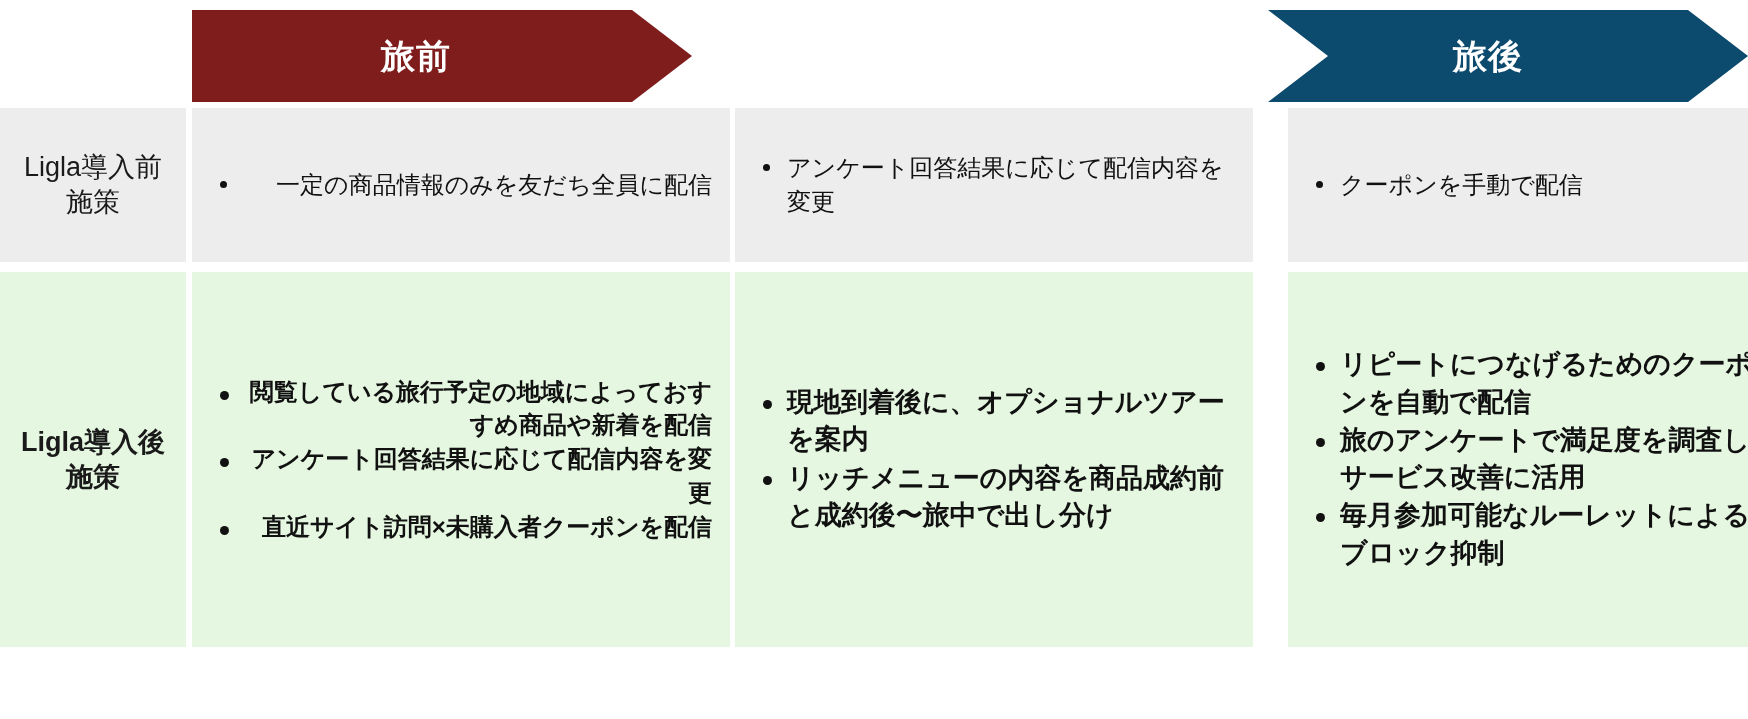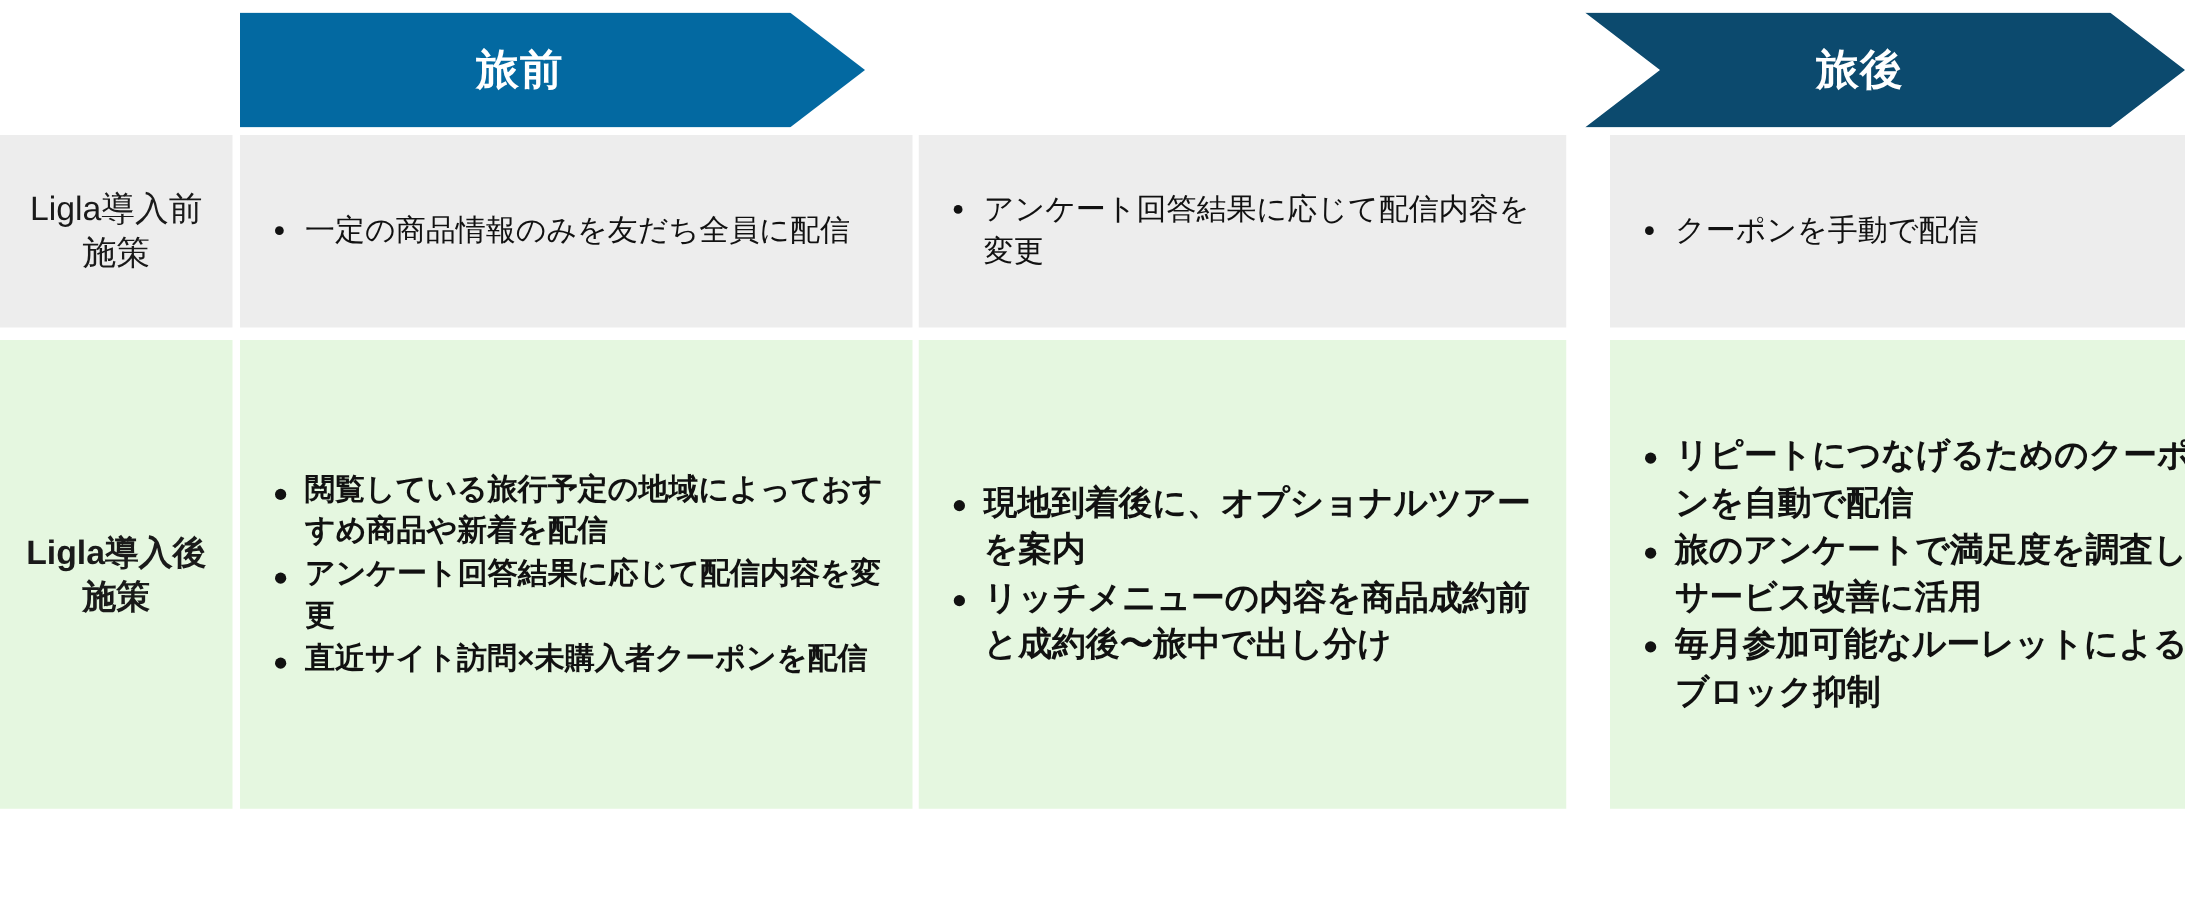--- a/index.html
+++ b/index.html
@@ -45,21 +45,21 @@
     font-size: 34px;
     font-weight: bold;
     letter-spacing: 1px;
     line-height: 1;
     position: relative;
     z-index: 2;
   }
   .arrow-1 {
     left: 192px;
     width: 500px;
-    background: #0369a1;
+    background: #7f1d1d;
     clip-path: polygon(0 0, 440px 0, 500px 50%, 440px 100%, 0 100%);
   }
   .arrow-1 .arrow-label { margin-right: 52px; }
   .arrow-2 {
     left: 733px;
     width: 500px;
     background: #99ABF5;
     clip-path: polygon(0 0, 440px 0, 500px 50%, 440px 100%, 0 100%, 60px 50%);
   }
   .arrow-2 .arrow-label { margin-right: 40px; }
@@ -88,21 +88,21 @@
     display: flex;
     flex-direction: column;
     justify-content: center;
   }
 
   .cell-label {
     left: 0;
     width: 186px;
     text-align: center;
   }
-  .cell-c1 { left: 192px; width: 538px; }
+  .cell-c1 { left: 192px; width: 538px; text-align: right; }
   .cell-c2 { left: 735px; width: 518px; }
   .cell-c3 { left: 1288px; width: 485px; }
 
   .row-before .cell { background: #EDEDED; }
   .row-after  .cell { background: #E5F7E0; }
 
   .label-text {
     font-size: 27px;
     color: #1a1a1a;
     line-height: 1.28;

